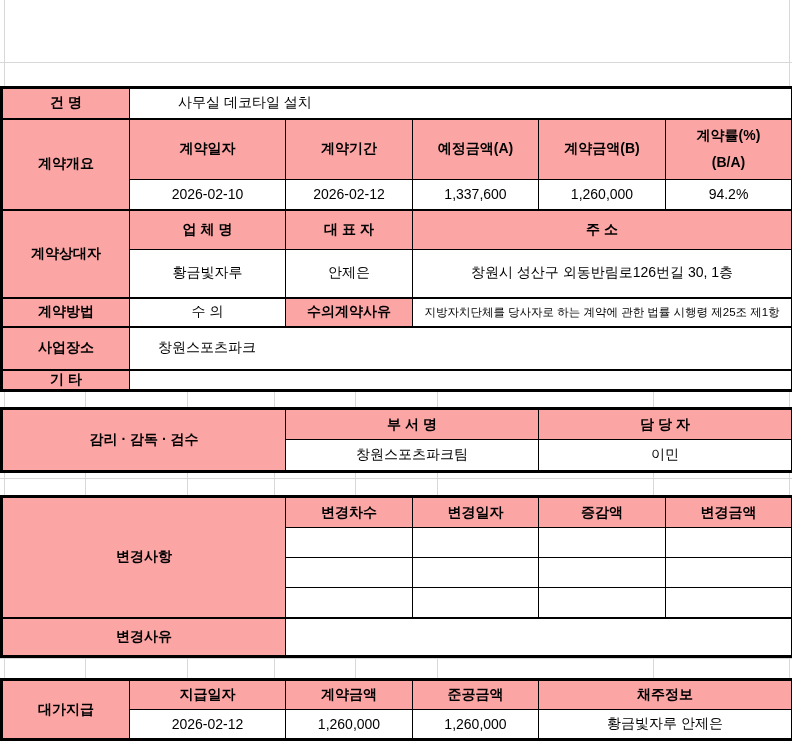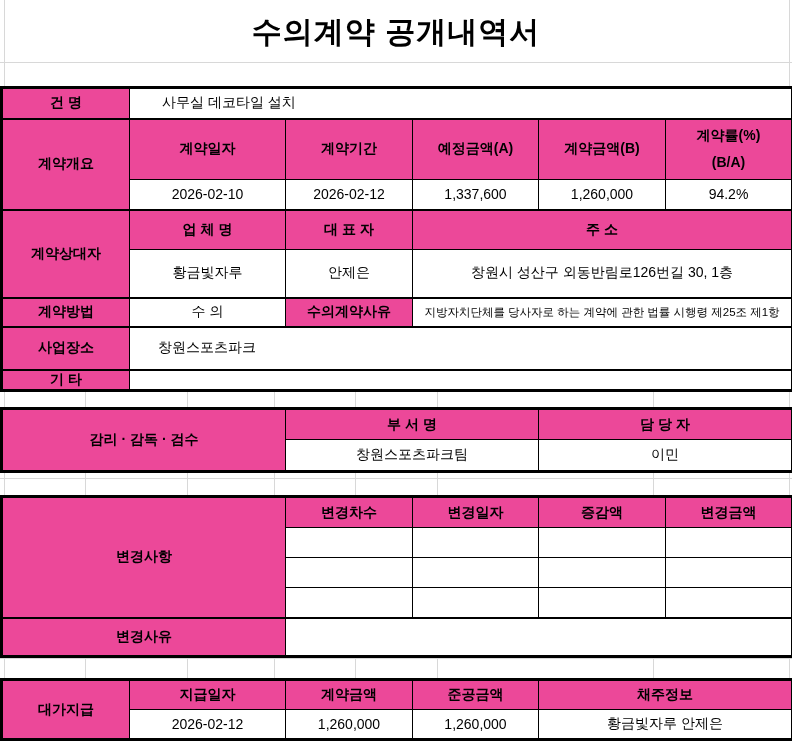--- a/index.html
+++ b/index.html
@@ -22,25 +22,25 @@
   .hline{position:absolute;left:0;width:792px;height:1px;background:#d8d8d8;}
   
   table{
     position:absolute;left:0;border-collapse:collapse;table-layout:fixed;
     width:791px;border:3px solid #000;
   }
   th,td{
     border:1px solid #000;padding:0 2px;margin:0;overflow:hidden;white-space:nowrap;
     text-align:center;vertical-align:middle;font-size:14px;
   }
-  th{background:#ec4899;font-weight:bold;}
+  th{background:#fca5a5;font-weight:bold;}
   td{background:#ffffff;font-weight:normal;}
   tr.sep th,tr.sep td{border-top:2px solid #000;}
   .left{text-align:left;}
-  .ind32{padding-left:32px;}
+  .ind32{padding-left:48px;}
   .ind28{padding-left:28px;}
   .small{font-size:11.5px;}
   .rate-line{line-height:27px;}
   .t1{top:86px;}
   .t2{top:407px;}
   .t3{top:495px;}
   .t4{top:678px;}
 </style>
 </head>
 <body>
@@ -82,21 +82,20 @@
     <div class="vline" style="left:85px;"></div>
     <div class="vline" style="left:187px;"></div>
     <div class="vline" style="left:274px;"></div>
     <div class="vline" style="left:355px;"></div>
     <div class="vline" style="left:437px;"></div>
     <div class="vline" style="left:653px;"></div>
     <div class="vline" style="left:789px;"></div>
     <div class="hline" style="top:10px;"></div>
   </div>
 
-  <div class="doc-title">수의계약 공개내역서</div>
 
   <table class="t1">
     <colgroup>
       <col style="width:128px">
         <col style="width:156px">
         <col style="width:127px">
       <col style="width:126px">
         <col style="width:127px">
         <col style="width:127px">
     </colgroup>

